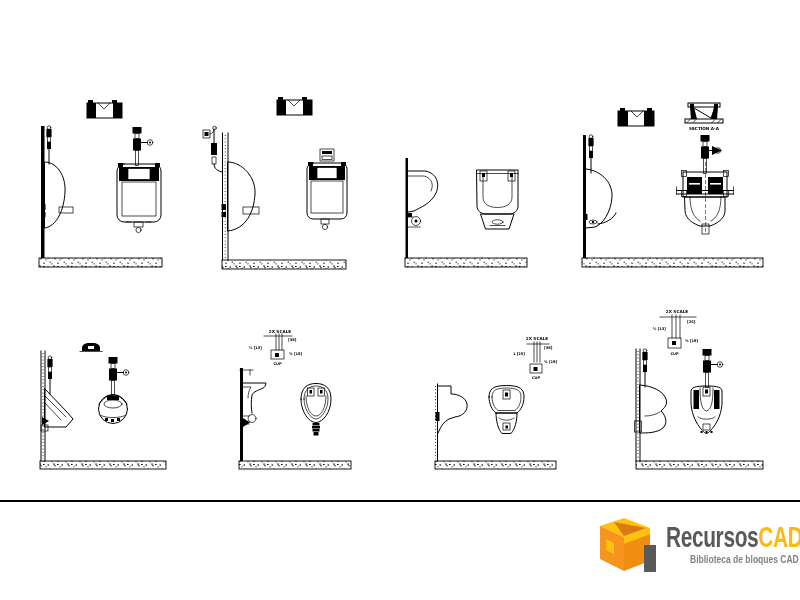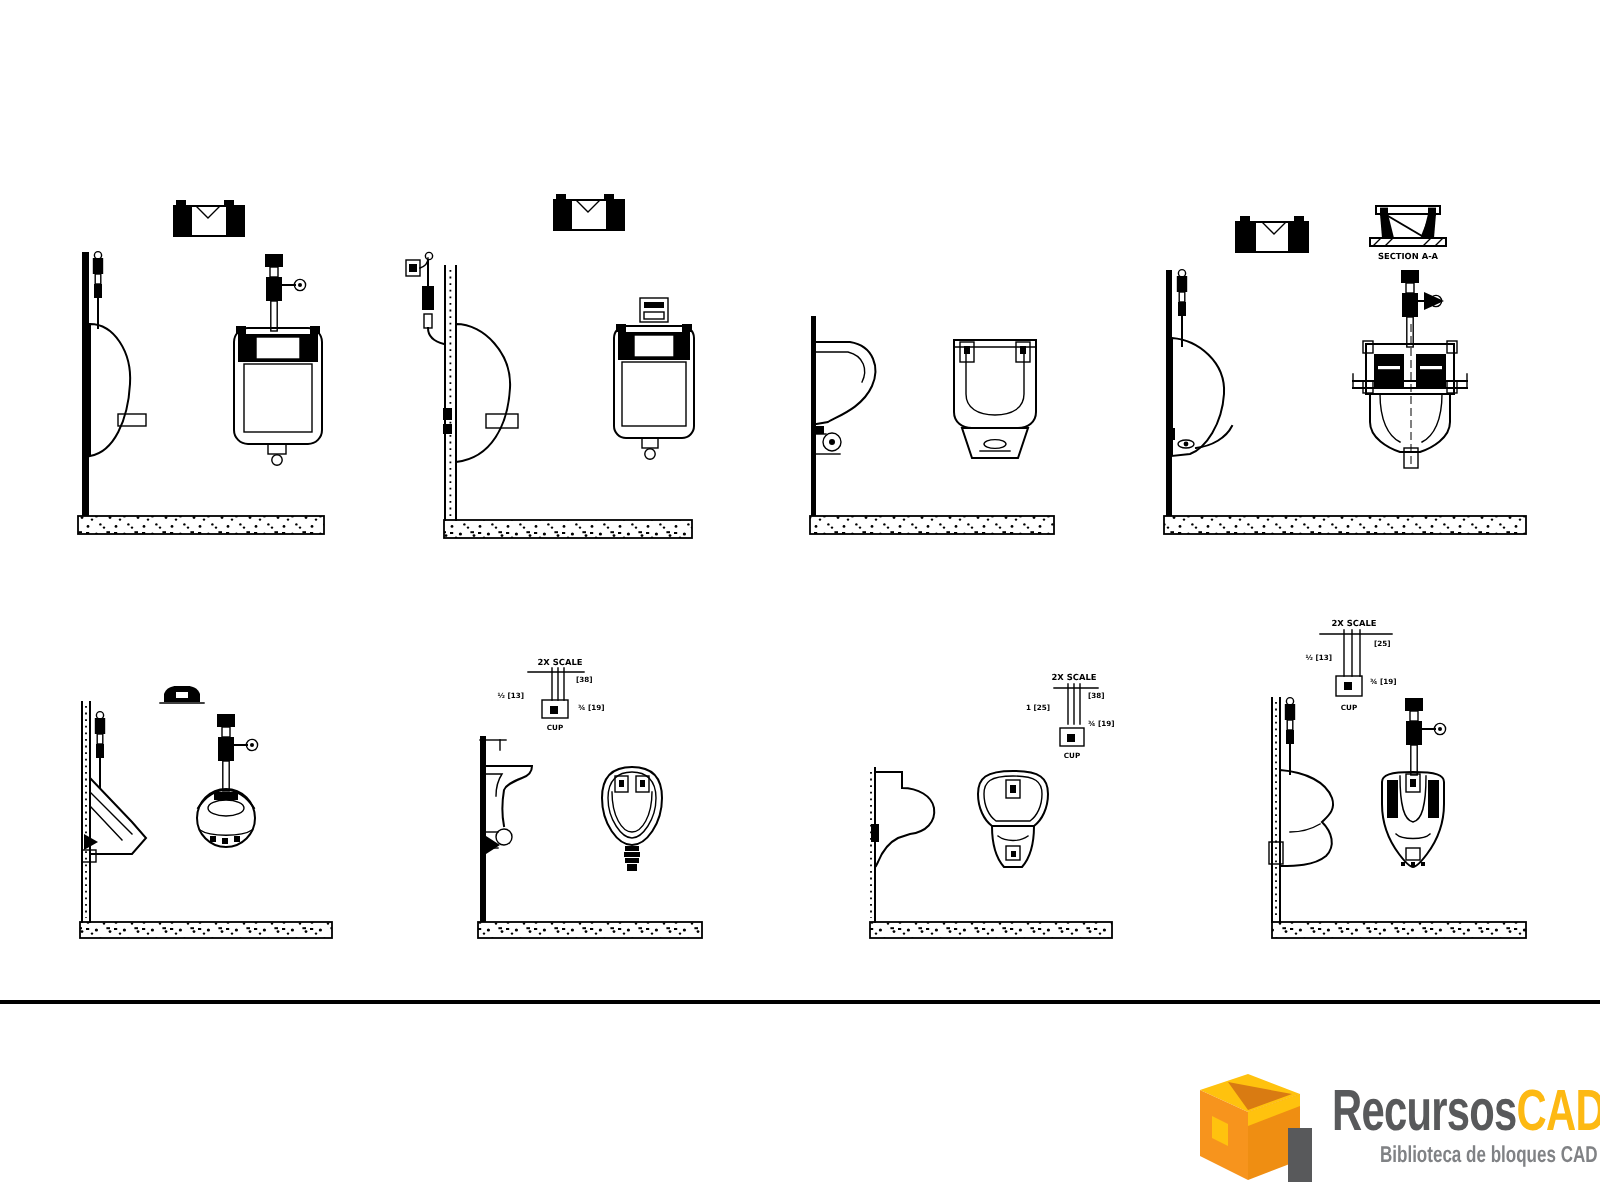--- a/index.html
+++ b/index.html
@@ -10,21 +10,21 @@
   .thin{fill:none;stroke:#000;stroke-width:.7;stroke-linecap:square}
   .blk{fill:#000;stroke:none}
   .wht{fill:#fff;stroke:none}
   .stip{fill:url(#stip);stroke:#000;stroke-width:.9}
   .dots{stroke:#000;stroke-width:.9;stroke-dasharray:.9 2.4;fill:none}
   .cl{stroke:#000;stroke-width:.5;stroke-dasharray:4 2;fill:none}
   text.cad{font-family:"DejaVu Sans",sans-serif;font-weight:bold;fill:#000}
   .t42{font-size:4.2px}
   .t36{font-size:3.6px}
   
-  .logo{position:absolute;left:580px;top:530px;width:220px;height:63px}
+  .logo{position:absolute;left:580px;top:511px;width:220px;height:63px}
   .logo-cube{position:absolute;left:4px;top:2px}
   .logo-text{position:absolute;left:86px;top:13px;white-space:nowrap}
   .brand-line{font-weight:bold;font-size:29px;letter-spacing:-.5px;line-height:26px;
               transform:scaleX(.72);transform-origin:left top;display:inline-block}
   .brand{color:#58595B}
   .accent{color:#FDB913}
   .tagline{display:block;font-size:11.5px;font-weight:bold;color:#808285;margin:2px 0 0 24px;
            transform:scaleX(.74);transform-origin:left top}
 </style>
 </head>

